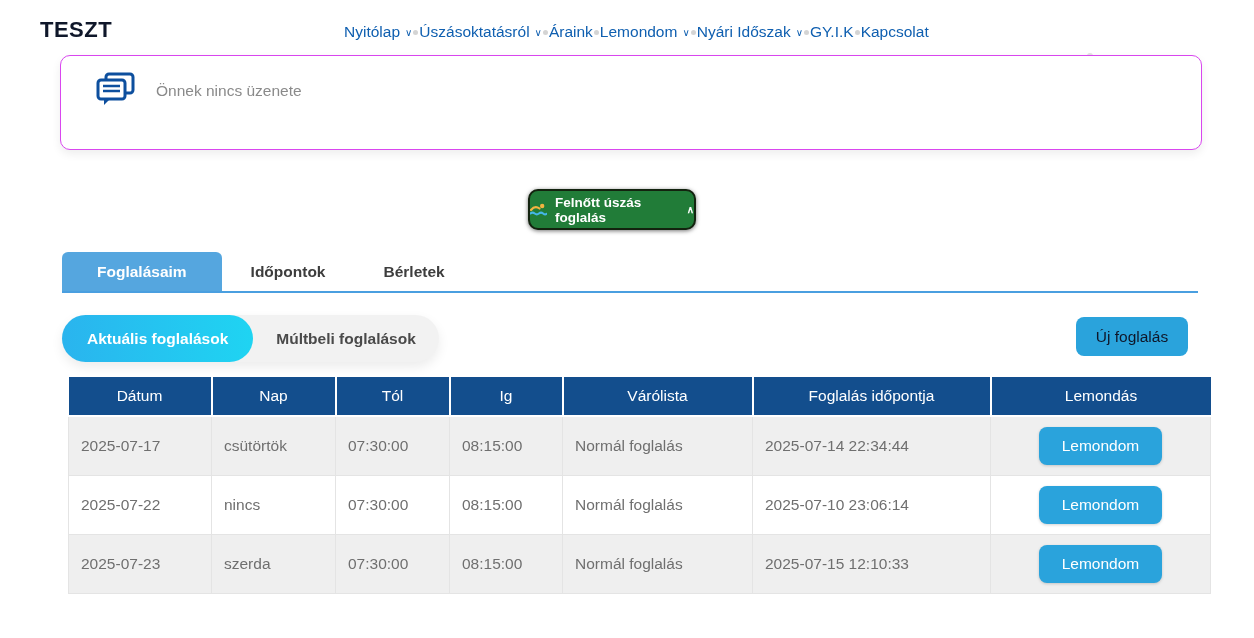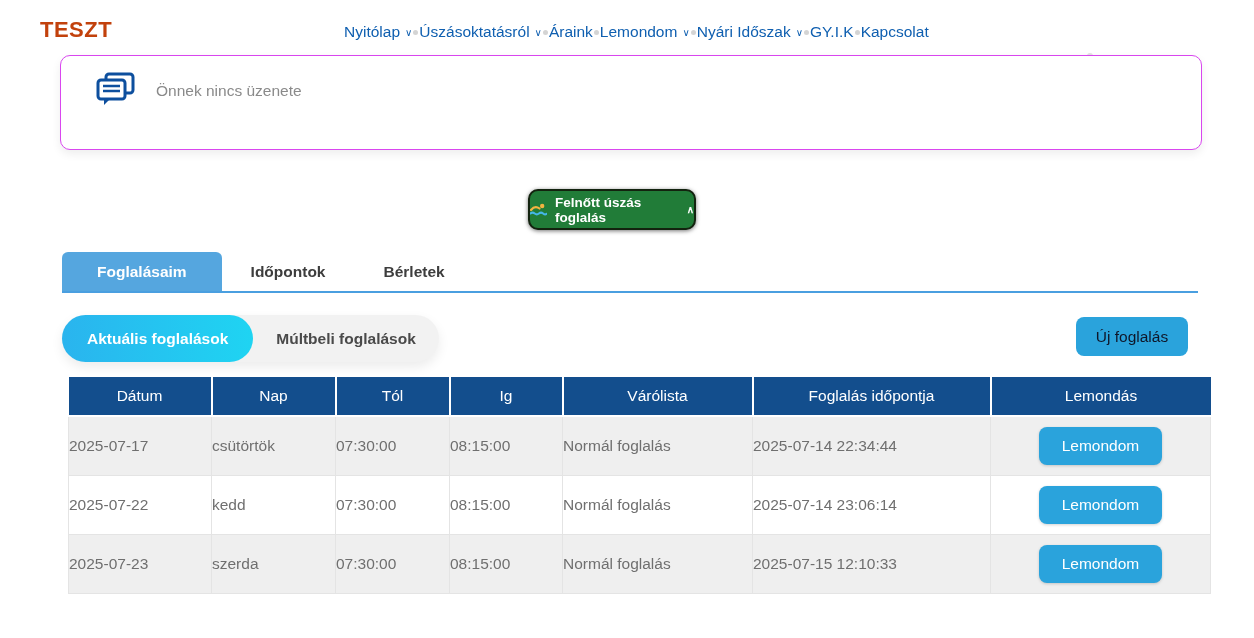--- a/index.html
+++ b/index.html
@@ -4,21 +4,21 @@
 <style>
   html,body{margin:0;padding:0;}
   body{
     width:1254px;height:638px;position:relative;overflow:hidden;
     background:#ffffff;font-family:"Liberation Sans",sans-serif;
     -webkit-font-smoothing:antialiased;
   }
   
   .brand{
     position:absolute;left:40px;top:17px;font-size:22px;font-weight:bold;
-    color:#c2410c;letter-spacing:.5px;cursor:pointer;
+    color:#0f172a;letter-spacing:.5px;cursor:pointer;
   }
   .nav{
     position:absolute;left:344px;top:23px;display:flex;align-items:center;gap:1px;
     font-size:15.5px;white-space:nowrap;
   }
   .nav-item{
     color:#0f5fb0;display:flex;align-items:center;gap:5px;cursor:pointer;
   }
   .nav-caret{font-size:10px;line-height:1;color:#0f5fb0;transform:translateY(1px);}
   .nav-dot{width:5px;height:5px;border-radius:50%;background:#d4d4d4;flex:0 0 auto;}
@@ -84,21 +84,21 @@
     position:absolute;left:68px;top:377px;width:1142px;
     border-collapse:collapse;font-size:15.5px;table-layout:fixed;
   }
   .booking-table thead th{
     background:#134e8d;color:#fff;font-weight:400;height:38px;
     text-align:center;border-right:2px solid #fff;border-bottom:2px solid #fff;
     padding:0;
   }
   .booking-table thead th:last-child{border-right:none;}
   .booking-table tbody td{
-    height:58px;color:#6f6f6f;padding:0 0 0 0;background:#fff;
+    height:58px;color:#6f6f6f;padding:0 0 0 12px;background:#fff;
     border-right:1px solid #e4e4e4;border-bottom:1px solid #e4e4e4;
     border-left:1px solid #e4e4e4;
   }
   .booking-table tbody tr.alt td{background:#efefef;}
   .booking-table tbody td.action-cell{text-align:center;padding:0;}
   .cancel-btn{
     width:123px;height:38px;background:#2aa3dc;border:none;border-radius:8px;
     color:#fff;font-size:15.5px;cursor:pointer;box-shadow:0 1px 3px rgba(0,0,0,.18);
     font-family:"Liberation Sans",sans-serif;
   }
@@ -209,25 +209,25 @@
       <td>07:30:00</td>
       <td>08:15:00</td>
       <td>Normál foglalás</td>
       <td>2025-07-14 22:34:44</td>
       <td class="action-cell">
         <button class="cancel-btn">Lemondom</button>
       </td>
     </tr>
     <tr>
       <td>2025-07-22</td>
-      <td>kedd</td>
+      <td>nincs</td>
       <td>07:30:00</td>
       <td>08:15:00</td>
       <td>Normál foglalás</td>
-      <td>2025-07-14 23:06:14</td>
+      <td>2025-07-10 23:06:14</td>
       <td class="action-cell">
         <button class="cancel-btn">Lemondom</button>
       </td>
     </tr>
     <tr class="alt">
       <td>2025-07-23</td>
       <td>szerda</td>
       <td>07:30:00</td>
       <td>08:15:00</td>
       <td>Normál foglalás</td>

